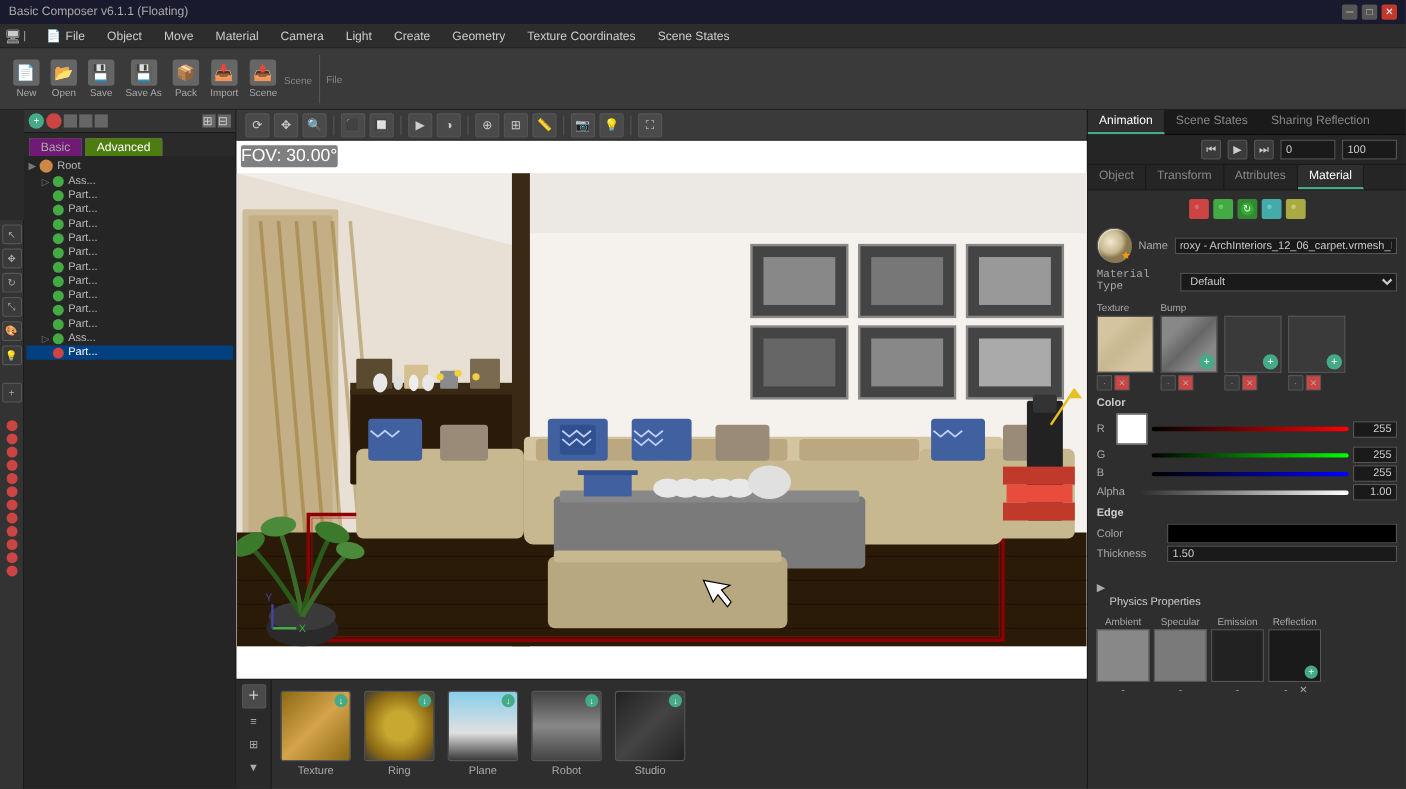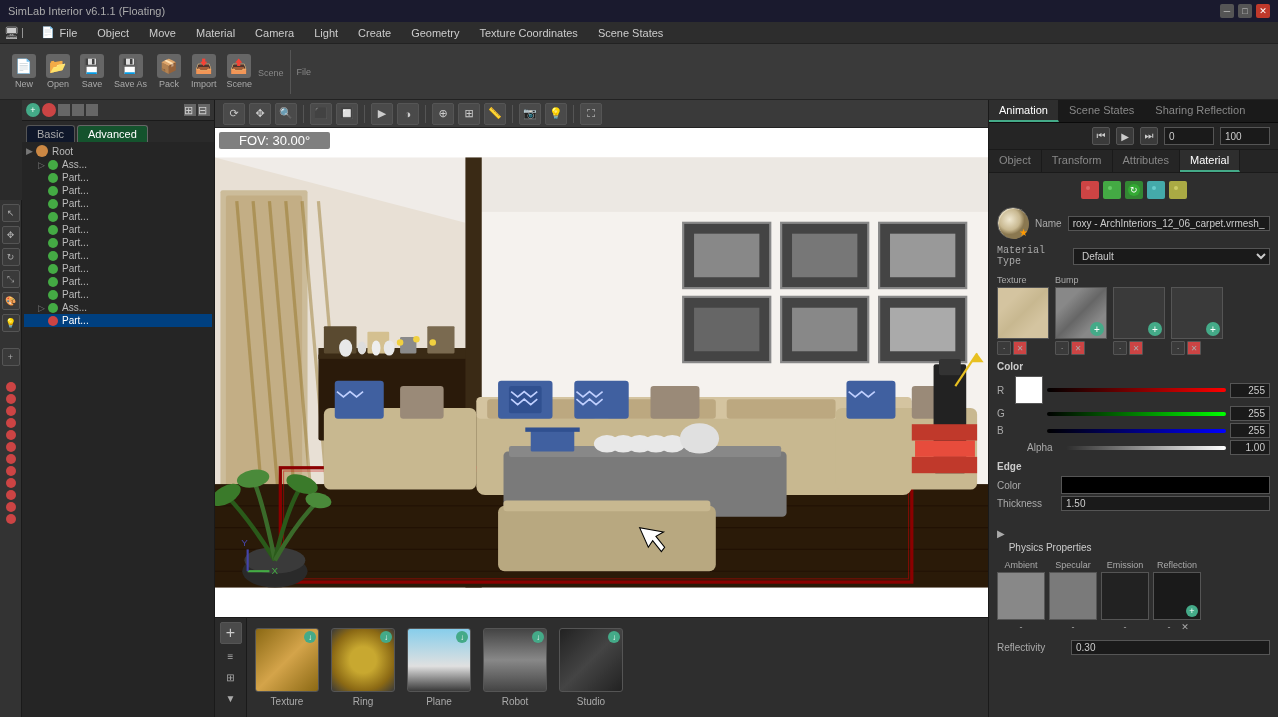--- a/index.html
+++ b/index.html
@@ -63,25 +63,25 @@
     
     #main-layout { display: flex; width: 1278px; height: calc(717px - 22px - 22px - 56px); }
 
     #tabs-row { display: flex; gap: 2px; padding: 4px 4px 0; }
     .tab-btn {
       padding: 2px 10px;
       border-radius: 3px 3px 0 0;
       cursor: pointer;
       font-size: 11px;
       color: #aaa;
-      background: #0f172a;
+      background: #701a75;
       border: 1px solid #555;
       border-bottom: none;
     }
-    .tab-btn.active { background: #14532d; color: #fff; border-color: #666; }
+    .tab-btn.active { background: #4d7c0f; color: #fff; border-color: #666; }
 
     #scene-tree {
       flex: 1;
       overflow-y: auto;
       padding: 2px;
       background: #252525;
     }
     .tree-item {
       display: flex;
       align-items: center;
@@ -114,22 +114,22 @@
       overflow: hidden;
     }
 
     
     .fov-label {
       position: absolute;
       top: 4px;
       left: 4px;
       background: rgba(0,0,0,0.5);
       color: #fff;
-      font-size: 13px;
-      padding: 1px 20px;
+      font-size: 16px;
+      padding: 1px 0;
       border-radius: 2px;
     }
 
     
     #bottom-bar {
       height: 100px;
       background: #2e2e2e;
       border-top: 1px solid #1a1a1a;
       display: flex;
       align-items: stretch;
@@ -265,21 +265,21 @@
     .tex-ctrl-btn { width: 14px; height: 14px; background: #3a3a3a; border: 1px solid #555; border-radius: 1px; color: #aaa; font-size: 8px; cursor: pointer; display: flex; align-items: center; justify-content: center; }
 
     
     .section-label { font-size: 10px; color: #ccc; margin: 6px 0 4px; font-weight: bold; }
     .color-row { display: flex; align-items: center; gap: 4px; margin-bottom: 2px; }
     .color-letter { width: 14px; font-size: 10px; color: #aaa; }
     .color-swatch { width: 28px; height: 28px; border: 1px solid #555; cursor: pointer; }
     .color-slider { flex: 1; height: 4px; background: linear-gradient(to right, #000, #fff); border-radius: 2px; }
     .color-value { width: 40px; background: #1a1a1a; border: 1px solid #555; color: #ccc; font-size: 10px; padding: 1px 4px; text-align: right; }
 
-    .alpha-row { display: flex; align-items: center; gap: 4px; margin-bottom: 6px; margin-left: 30px; }
+    .alpha-row { display: flex; align-items: center; gap: 4px; margin-bottom: 6px; }
     .alpha-label { font-size: 10px; color: #aaa; width: 35px; }
     .alpha-slider { flex: 1; height: 4px; background: linear-gradient(to right, transparent, #fff); border-radius: 2px; }
     .alpha-value { width: 40px; background: #1a1a1a; border: 1px solid #555; color: #ccc; font-size: 10px; padding: 1px 4px; text-align: right; }
     .edge-color-row { display: flex; align-items: center; gap: 4px; margin-bottom: 2px; }
     .edge-label { font-size: 10px; color: #aaa; width: 60px; }
     .edge-color-swatch { flex: 1; height: 18px; background: #000; border: 1px solid #555; cursor: pointer; }
     .edge-thickness-row { display: flex; align-items: center; gap: 4px; }
     .edge-thickness-value { flex: 1; background: #1a1a1a; border: 1px solid #555; color: #ccc; font-size: 10px; padding: 1px 4px; }
 
     
@@ -324,21 +324,21 @@
     
     .bottom-tool { width: 18px; height: 18px; cursor: pointer; color: #aaa; font-size: 10px; display: flex; align-items: center; justify-content: center; }
 
     
     .add-asset-btn { width: 22px; height: 22px; background: #4a4a4a; border: 1px solid #555; border-radius: 2px; color: #ccc; font-size: 16px; cursor: pointer; display: flex; align-items: center; justify-content: center; }
   </style>
 </head>
 <body>
 
 <div id="title-bar">
-  <span>SimLab Interior v6.1.1 (Floating)</span>
+  <span>Basic Composer v6.1.1 (Floating)</span>
   <div id="title-bar-controls">
     <button class="title-btn minimize">─</button>
     <button class="title-btn maximize">□</button>
     <button class="title-btn close">✕</button>
   </div>
 </div>
 
 <div id="menu-bar">
   <div style="display:flex; align-items:center; gap:2px; margin-right: 8px;">
     <span style="font-size:12px;">🖥</span>
@@ -949,19 +949,15 @@
           <div class="amb-thumb" style="background:#1a1a1a; position:relative;">
             <div style="position:absolute; bottom:2px; right:2px; width:12px; height:12px; background:#4a8; border-radius:50%; color:#fff; font-size:9px; display:flex; align-items:center; justify-content:center;">+</div>
           </div>
           <div style="display:flex; gap:2px;">
             <span class="amb-btn">-</span>
             <span class="amb-btn">✕</span>
           </div>
         </div>
       </div>
 
-      <div class="reflectivity-row">
-        <span class="ref-label">Reflectivity</span>
-        <input class="ref-value" type="text" value="0.30" style="">
-      </div>
     </div>
   </div>
 </div>
 
 </body></html>

